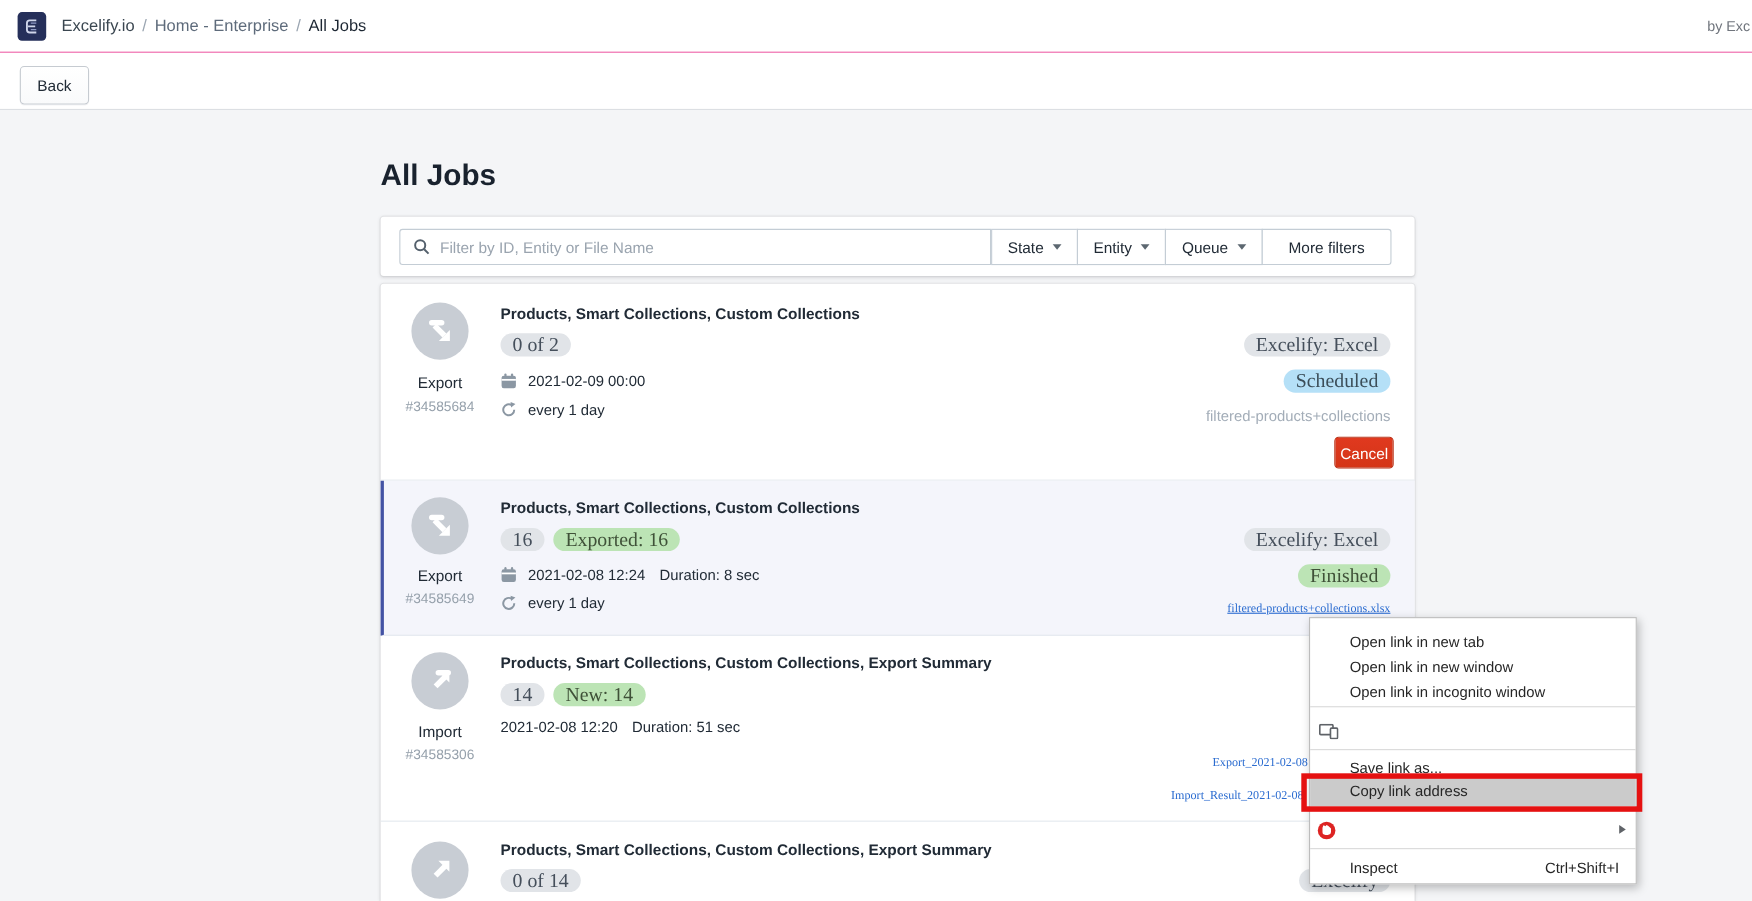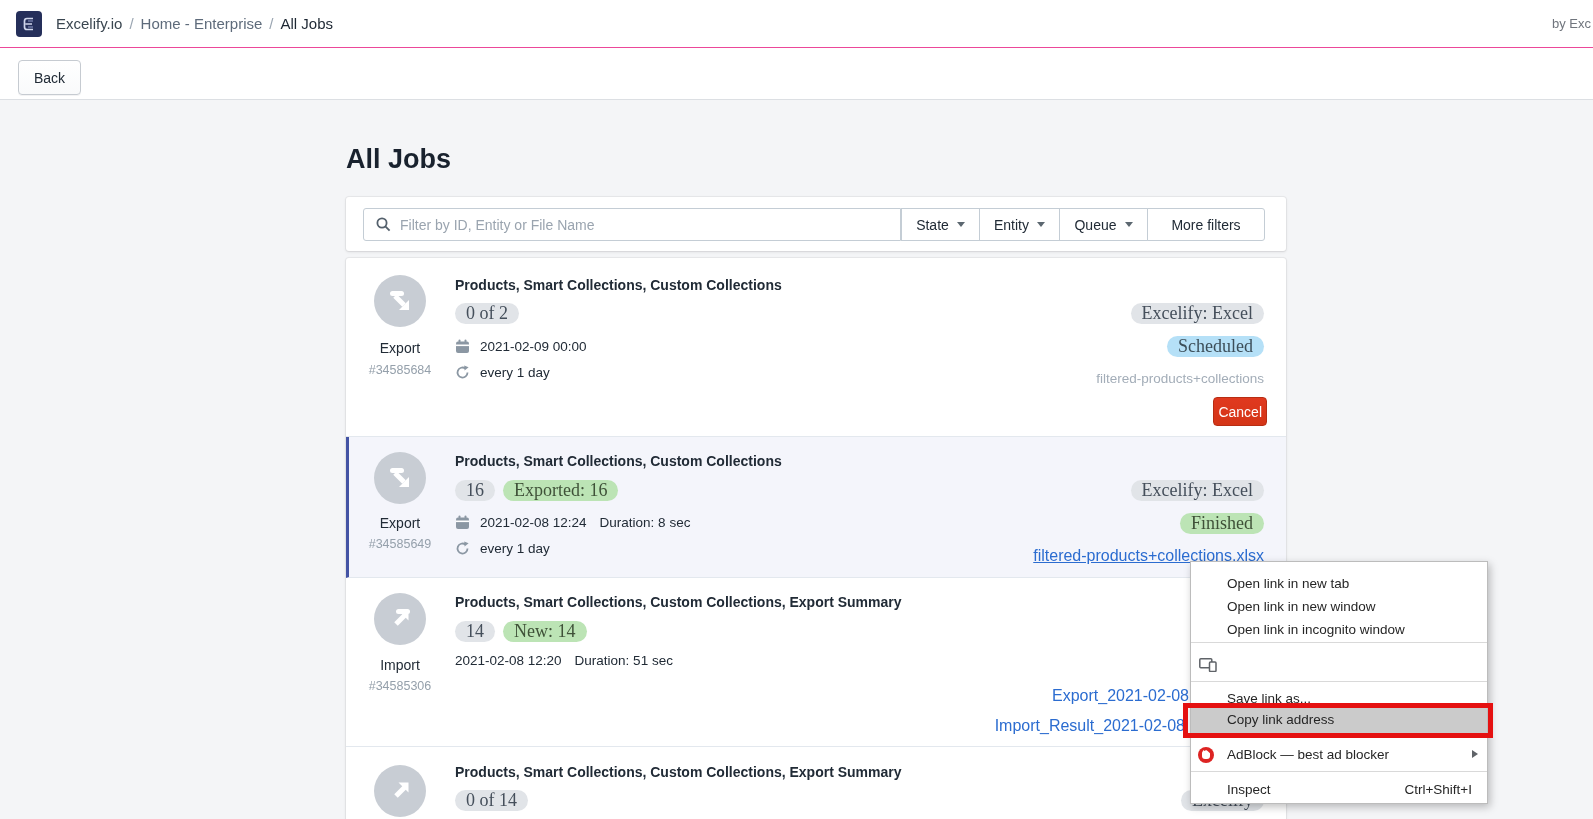--- a/index.html
+++ b/index.html
@@ -47,21 +47,21 @@
   .badge-row { position:absolute; left:109px; display:flex; gap:8px; }
   .pill { height:21px; padding:0 11px; border-radius:11px; font-size:18px; display:flex; align-items:center; white-space:nowrap;font-family:Liberation Serif, serif; }
   .pill.gray  { background:#e1e4e8; color:#454f5b; }
   .pill.green { background:#bce4b5; color:#3f5138; }
   .pill.blue  { background:#b5e0f7; color:#3c4e59; }
   .meta-row { position:absolute; left:109px; display:flex; align-items:center; font-size:13.5px; color:#212b36; }
   .meta-row svg { margin-right:10px; }
   .meta-gap { margin-left:13px; }
   .right-abs { position:absolute; display:flex;text-align:center; }
   .file-gray { font-size:13.5px; color:#a3adb8; white-space:nowrap; }
-  .link { font-size:16px; color:#2b6cd0; white-space:nowrap; cursor:pointer; }
+  .link { font-size:11px; color:#2b6cd0; white-space:nowrap; cursor:pointer;font-family:Liberation Serif, serif; }
   .link.underline { text-decoration:underline; }
   .cancel-btn { position:absolute; height:29px; padding:0 4px; background:linear-gradient(#e0391f,#d43517); border:1px solid #b82d13; border-radius:4px; color:#ffffff; font-size:14px; display:flex; align-items:center; cursor:default; }
 
   
   .ctx-menu { position:absolute; left:1190px; top:561px; width:298px; height:243px; background:#ffffff; border:1px solid #bcbcbc; box-shadow:2px 3px 8px rgba(0,0,0,.25); z-index:40; }
   .ctx-item { position:absolute; left:1191px; width:296px; height:23px; line-height:23px; font-size:13.5px; color:#262626; padding-left:36px; z-index:41; cursor:default; white-space:nowrap; }
   .ctx-item.tall { height:26px; line-height:26px; }
   .ctx-item.hover { background:#cbcbcb; }
   .ctx-sep { position:absolute; left:1191px; width:296px; height:1px; background:#d9d9d9; z-index:41; }
   .ctx-icon { position:absolute; z-index:42; }
@@ -266,21 +266,20 @@
     <rect x="10.5" y="4" width="6.5" height="9.5" rx="1" fill="#ffffff" stroke="#5f6368" stroke-width="1.5"></rect>
   </svg>
   <div class="ctx-sep" style="top:681px;"></div>
 
   <div class="ctx-item tall hover" style="top:707px;">Copy link address</div>
   <div class="ctx-item" style="top:687px;">Save link as...</div>
 
   <div class="ctx-icon adblock-circle" style="left:1198px; top:747px;">
       <span></span>
     </div>
-  <div class="ctx-item tall" style="top:742px;">AdBlock — best ad blocker</div>
   <div class="ctx-sub-arrow" style="top:750px;"></div>
   <div class="ctx-sep" style="top:771px;"></div>
 
   <div class="ctx-item" style="top:778px;">Inspect</div>
   <div class="ctx-shortcut" style="top:778px; height:23px; line-height:23px;padding-left:37px;">Ctrl+Shift+I</div>
 
   <div class="anno-box"></div>
 
 </div>
 

